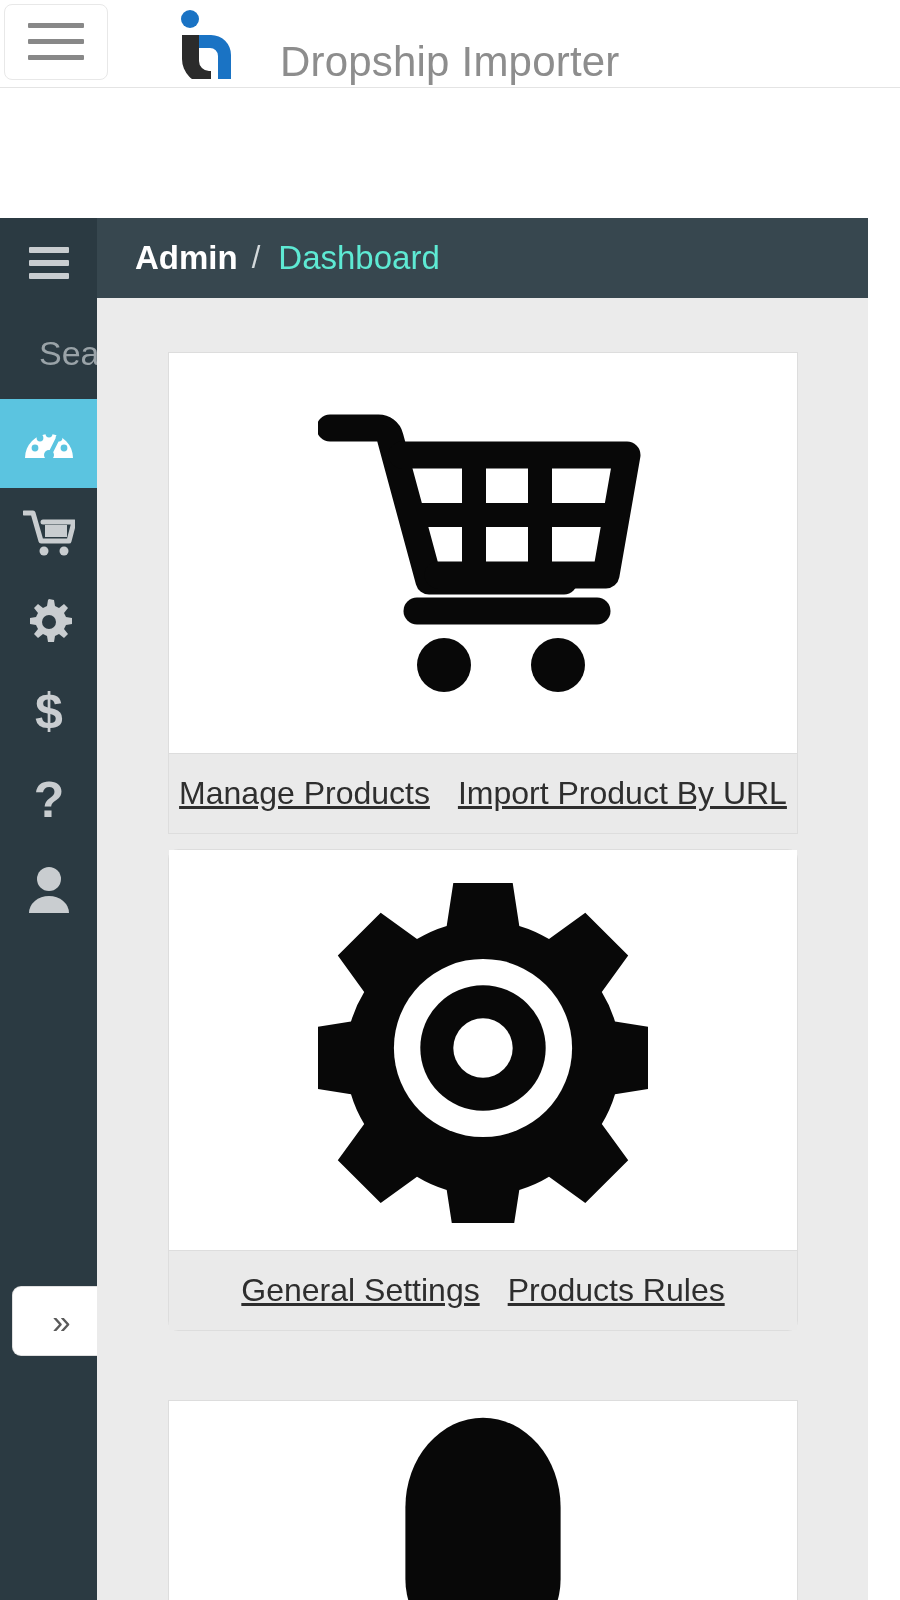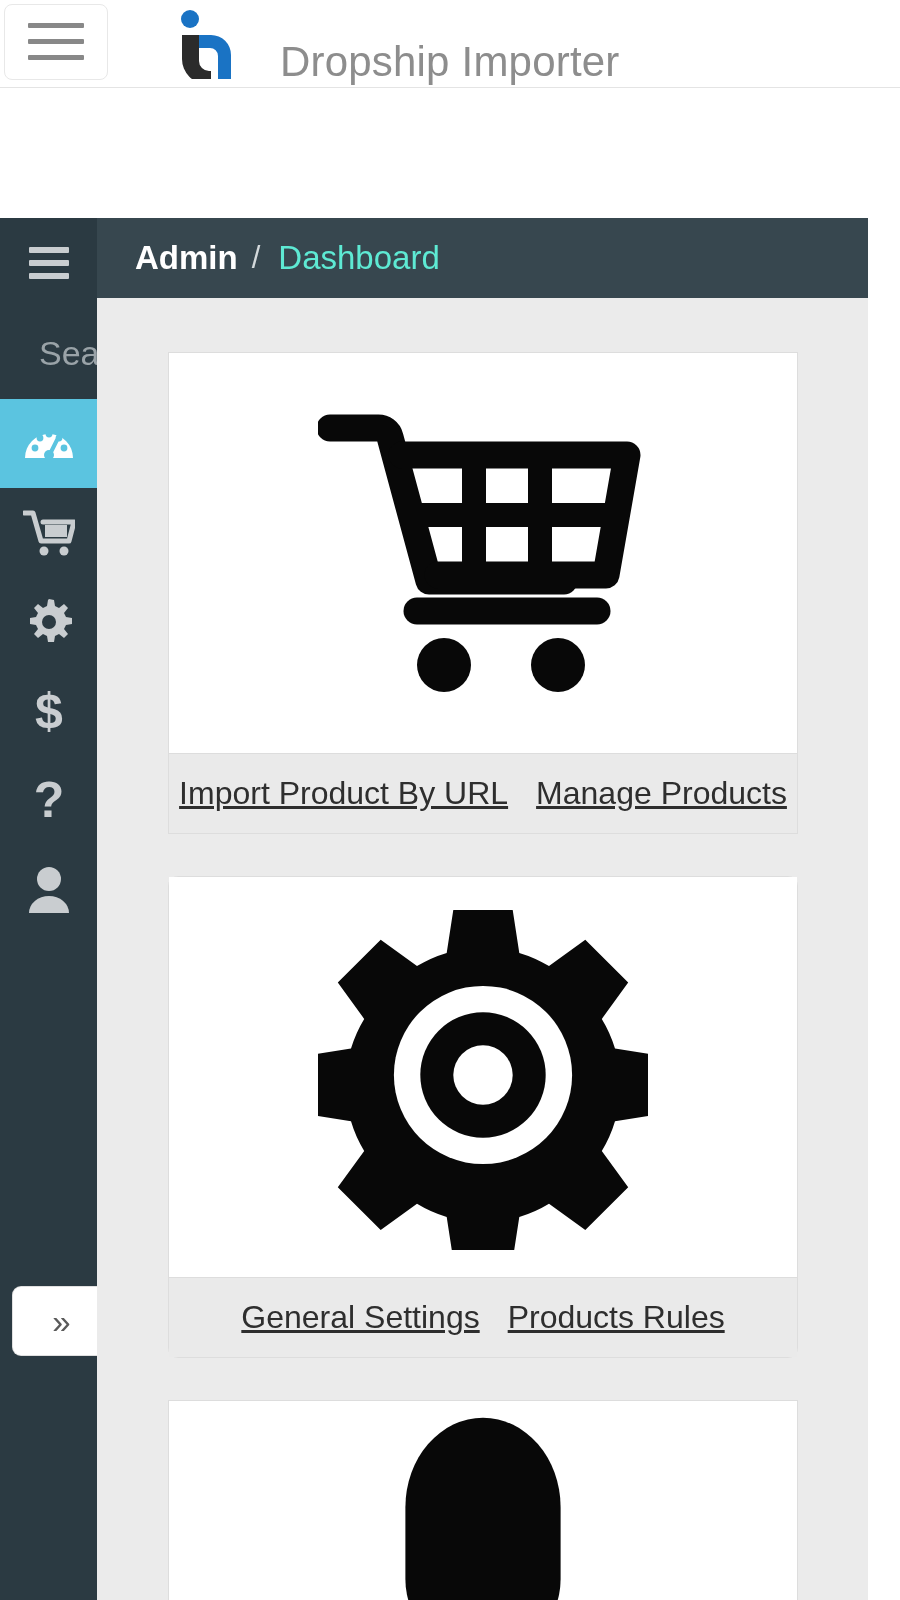--- a/index.html
+++ b/index.html
@@ -223,21 +223,21 @@
     font-size: 32px;
     color: #2e2e2e;
     text-decoration: underline;
     cursor: pointer;
     white-space: nowrap;
   }
 
   #card-products { top: 54px; }
   #card-products .card-body { height: 400px; }
 
-  #card-settings { top: 578px; border-radius: 10px; }
+  #card-settings { top: 551px; border-radius: 10px; }
   #card-settings .card-body { height: 400px; }
 
   #card-account { top: 1102px; }
   #card-account .card-body { height: 400px; }
 
   .right-gutter {
     position: absolute;
     top: 218px;
     right: 0;
     width: 32px;
@@ -369,22 +369,22 @@
             <path d="M31 38 h68" stroke="#080808" stroke-width="8" fill="none"></path>
             <path d="M52 20 v38" stroke="#080808" stroke-width="8" fill="none"></path>
             <path d="M74 20 v38" stroke="#080808" stroke-width="8" fill="none"></path>
             <path d="M33 70 h60" stroke="#080808" stroke-width="9" fill="none" stroke-linecap="round"></path>
             <circle cx="42" cy="88" r="9" fill="#080808"></circle>
             <circle cx="80" cy="88" r="9" fill="#080808"></circle>
           </svg>
         </span>
       </div>
       <div class="card-footer">
+        <span class="card-link">Manage Products</span>
         <span class="card-link">Import Product By URL</span>
-        <span class="card-link">Manage Products</span>
       </div>
     </div>
 
     <div class="card" id="card-settings">
       <div class="card-body">
         <span>
           <svg width="330" height="350" viewBox="0 0 100 106">
             <g transform="translate(50,53)">
               <path d="M-9 -50 h18 l2 13 a38 38 0 0 1 9 4 l11 -8 13 13 -8 11 a38 38 0 0 1 4 9 l13 2 v18 l-13 2 a38 38 0 0 1 -4 9 l8 11 -13 13 -11 -8 a38 38 0 0 1 -9 4 l-2 13 h-18 l-2 -13 a38 38 0 0 1 -9 -4 l-11 8 -13 -13 8 -11 a38 38 0 0 1 -4 -9 l-13 -2 v-18 l13 -2 a38 38 0 0 1 4 -9 l-8 -11 13 -13 11 8 a38 38 0 0 1 9 -4 Z" fill="#080808"></path>
               <circle cx="0" cy="0" r="27" fill="#ffffff"></circle>

